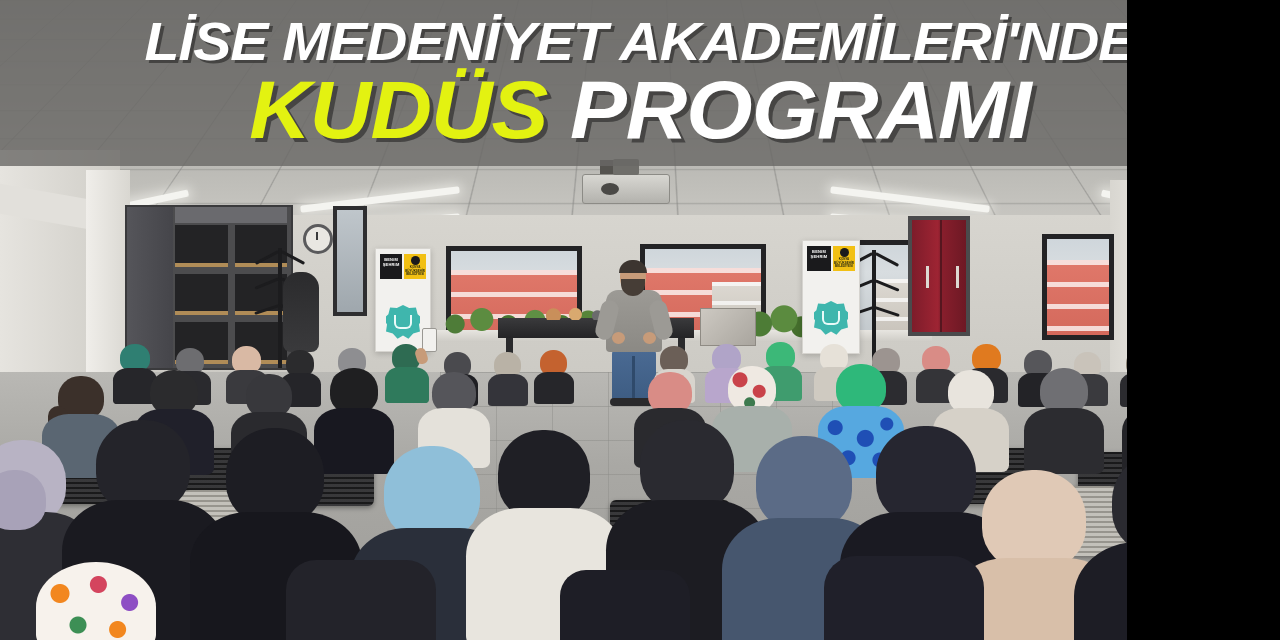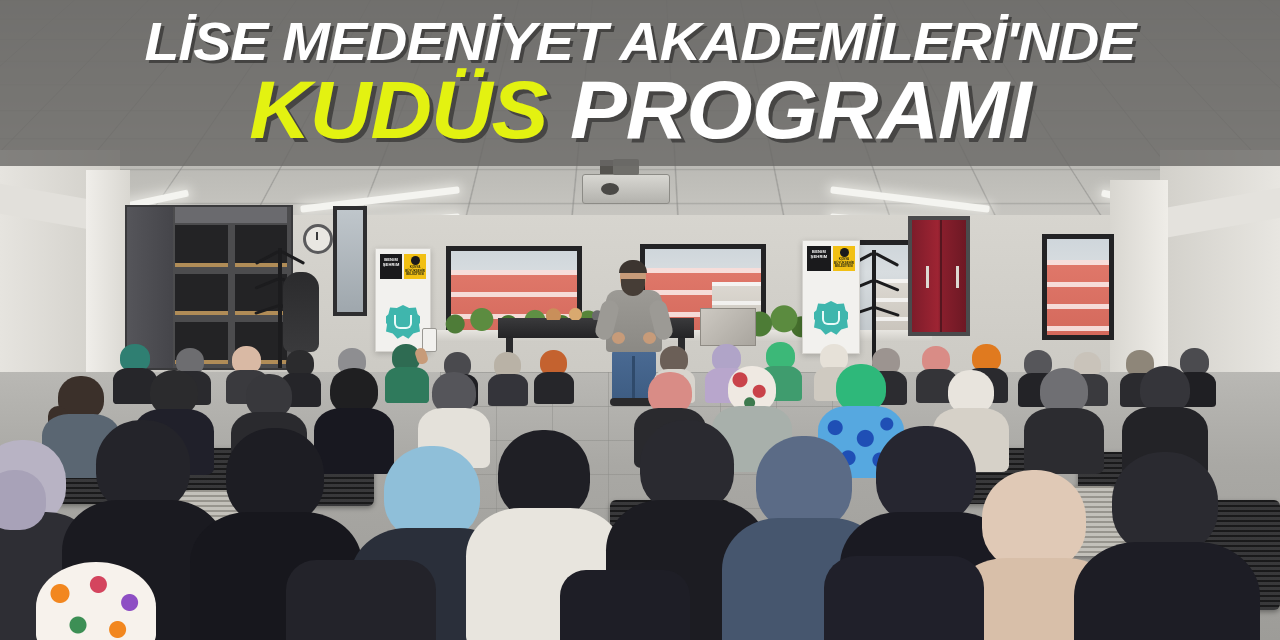--- a/index.html
+++ b/index.html
@@ -1,23 +1,24 @@
 <!DOCTYPE html>
 <html><head>
 <meta charset="utf-8">
 <title>News Photo Banner</title>
 <style>
   html,body{margin:0;padding:0;background:#000;}
   body{font-family:"Liberation Sans",sans-serif;}
 
   #stage{
     position:relative;
-    width:1280px;height:640px;
+    width:1100px;height:640px;
     overflow:hidden;
     background:#8e8e8c;
+    padding-left:27px;
   }
 
   
   .scene{position:absolute;inset:0;overflow:hidden;background:#c9c7c2;}
 
   
   .ceiling{
     position:absolute;left:0;top:0;width:1280px;height:250px;
     background:
       linear-gradient(180deg,#8f8f8d 0%, #a9a8a4 35%, #c0bfba 75%, #cfcdc8 100%);

